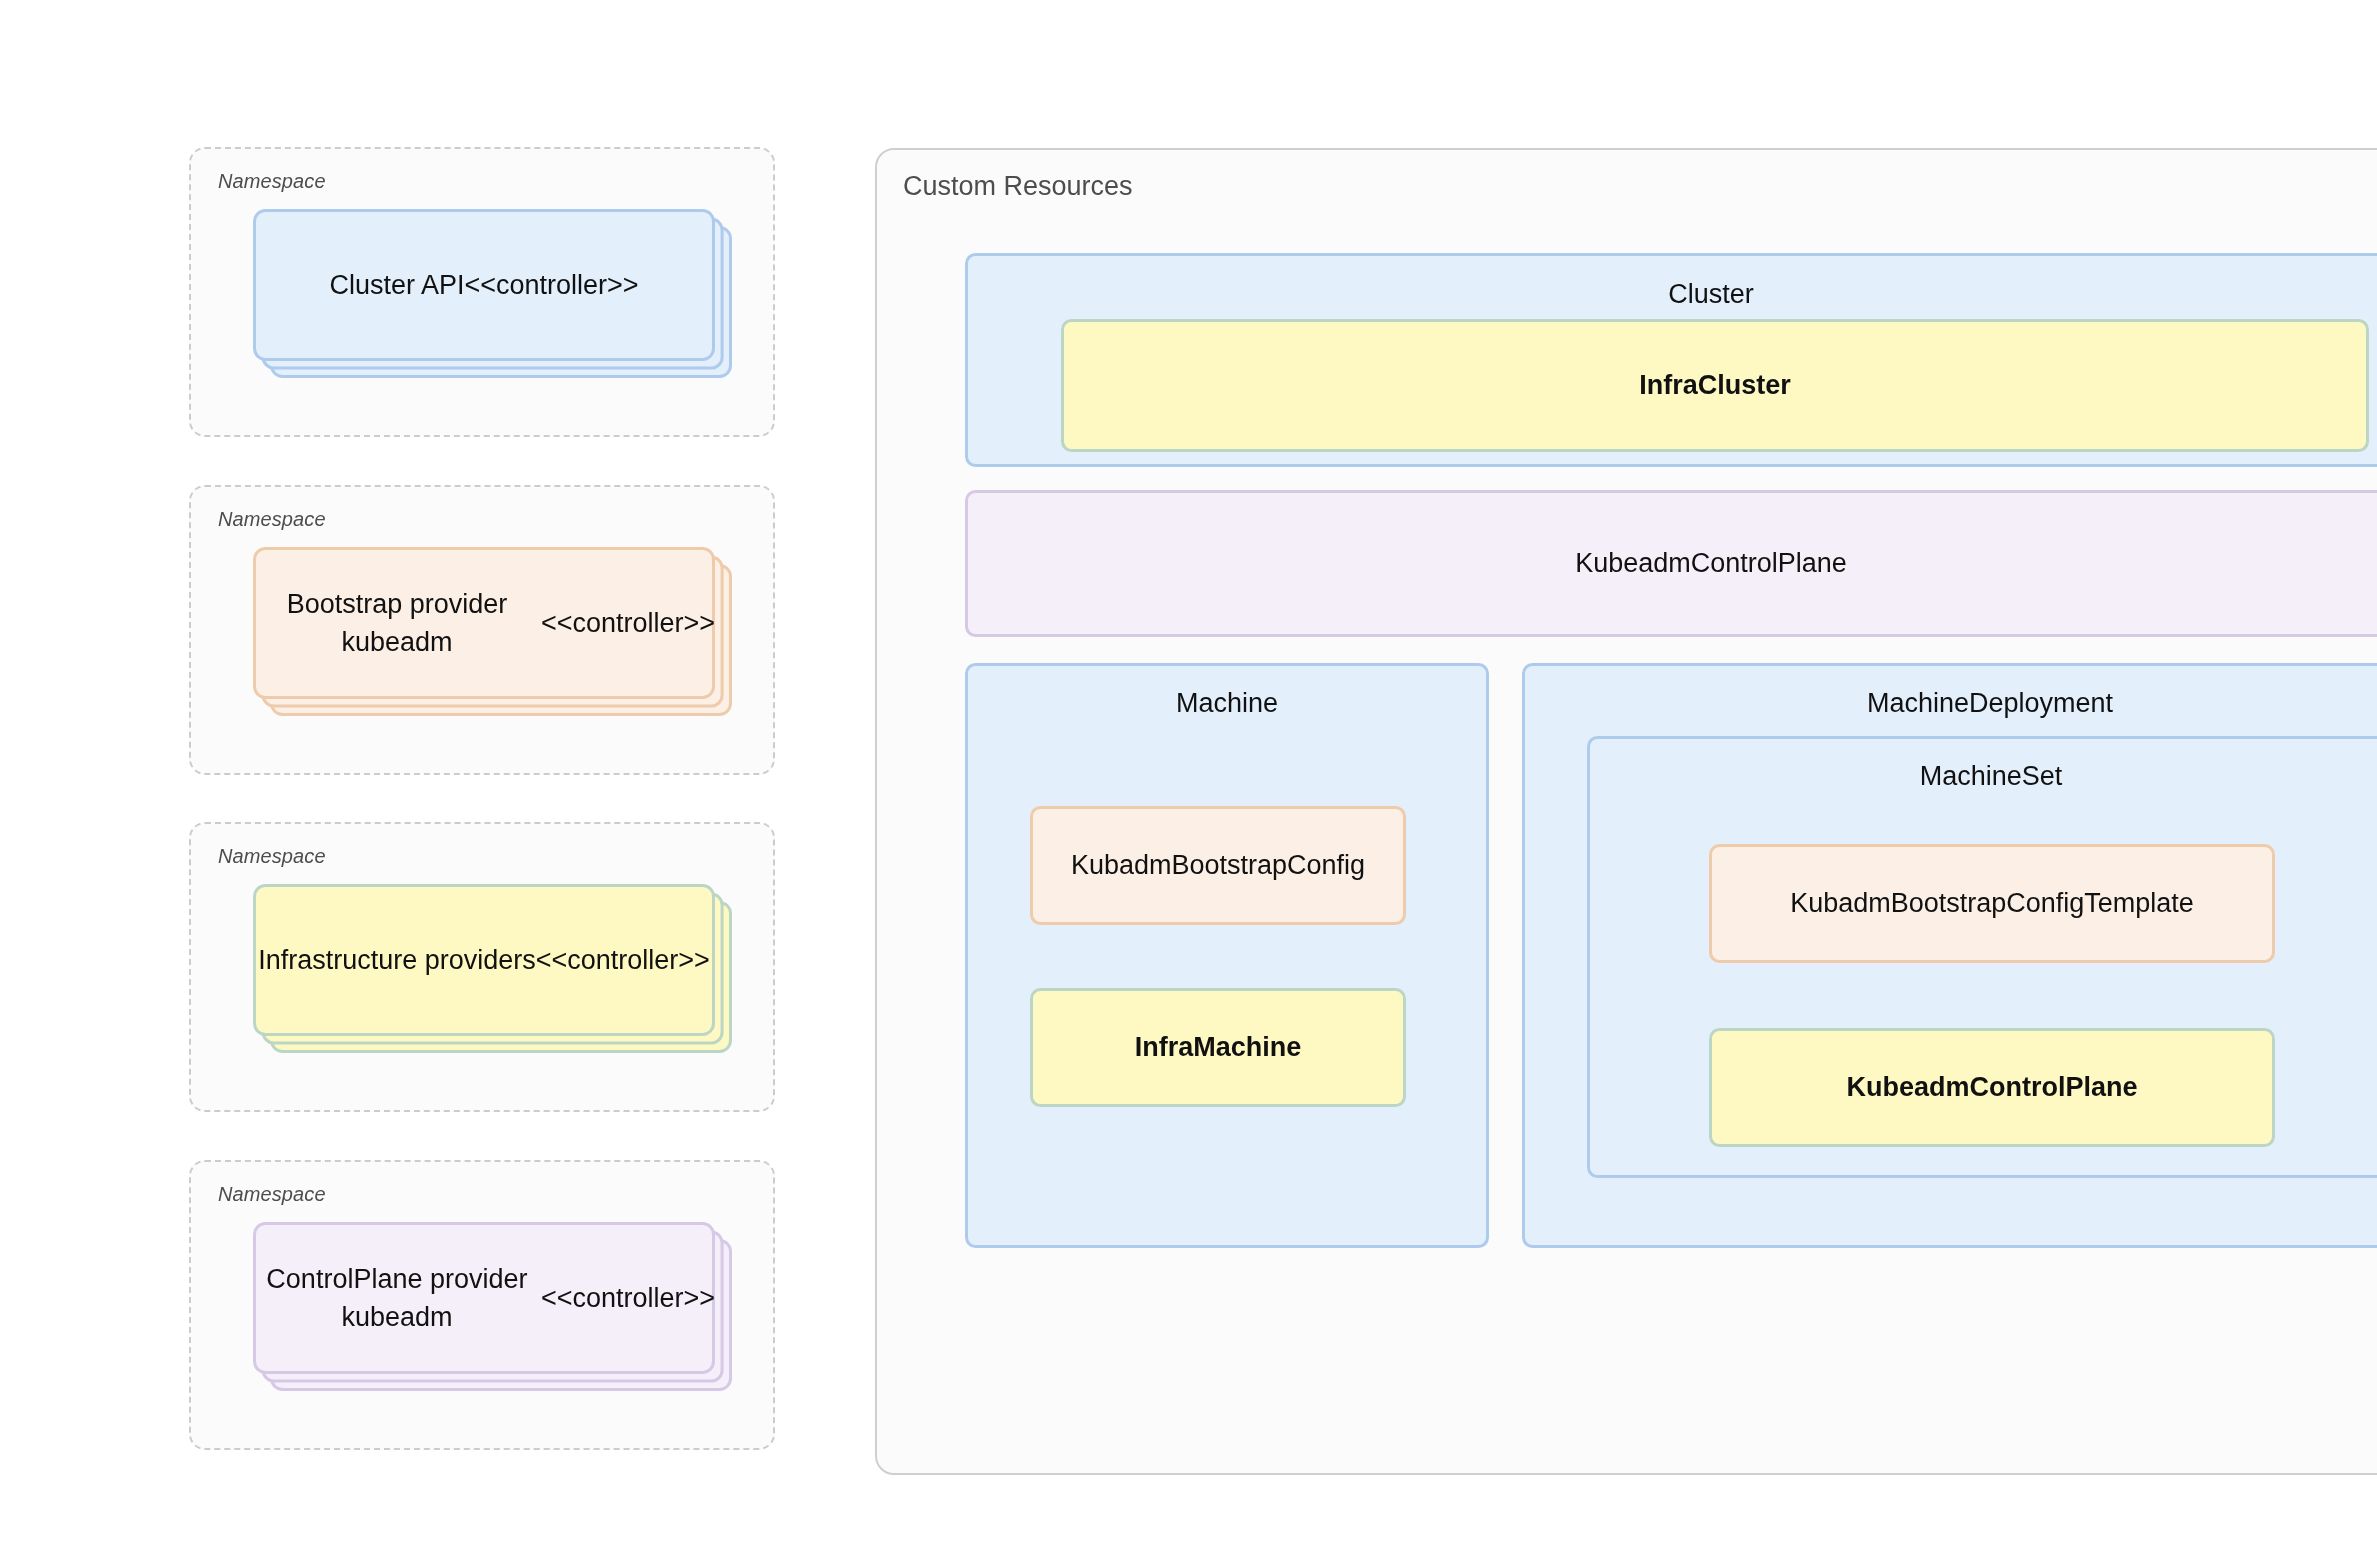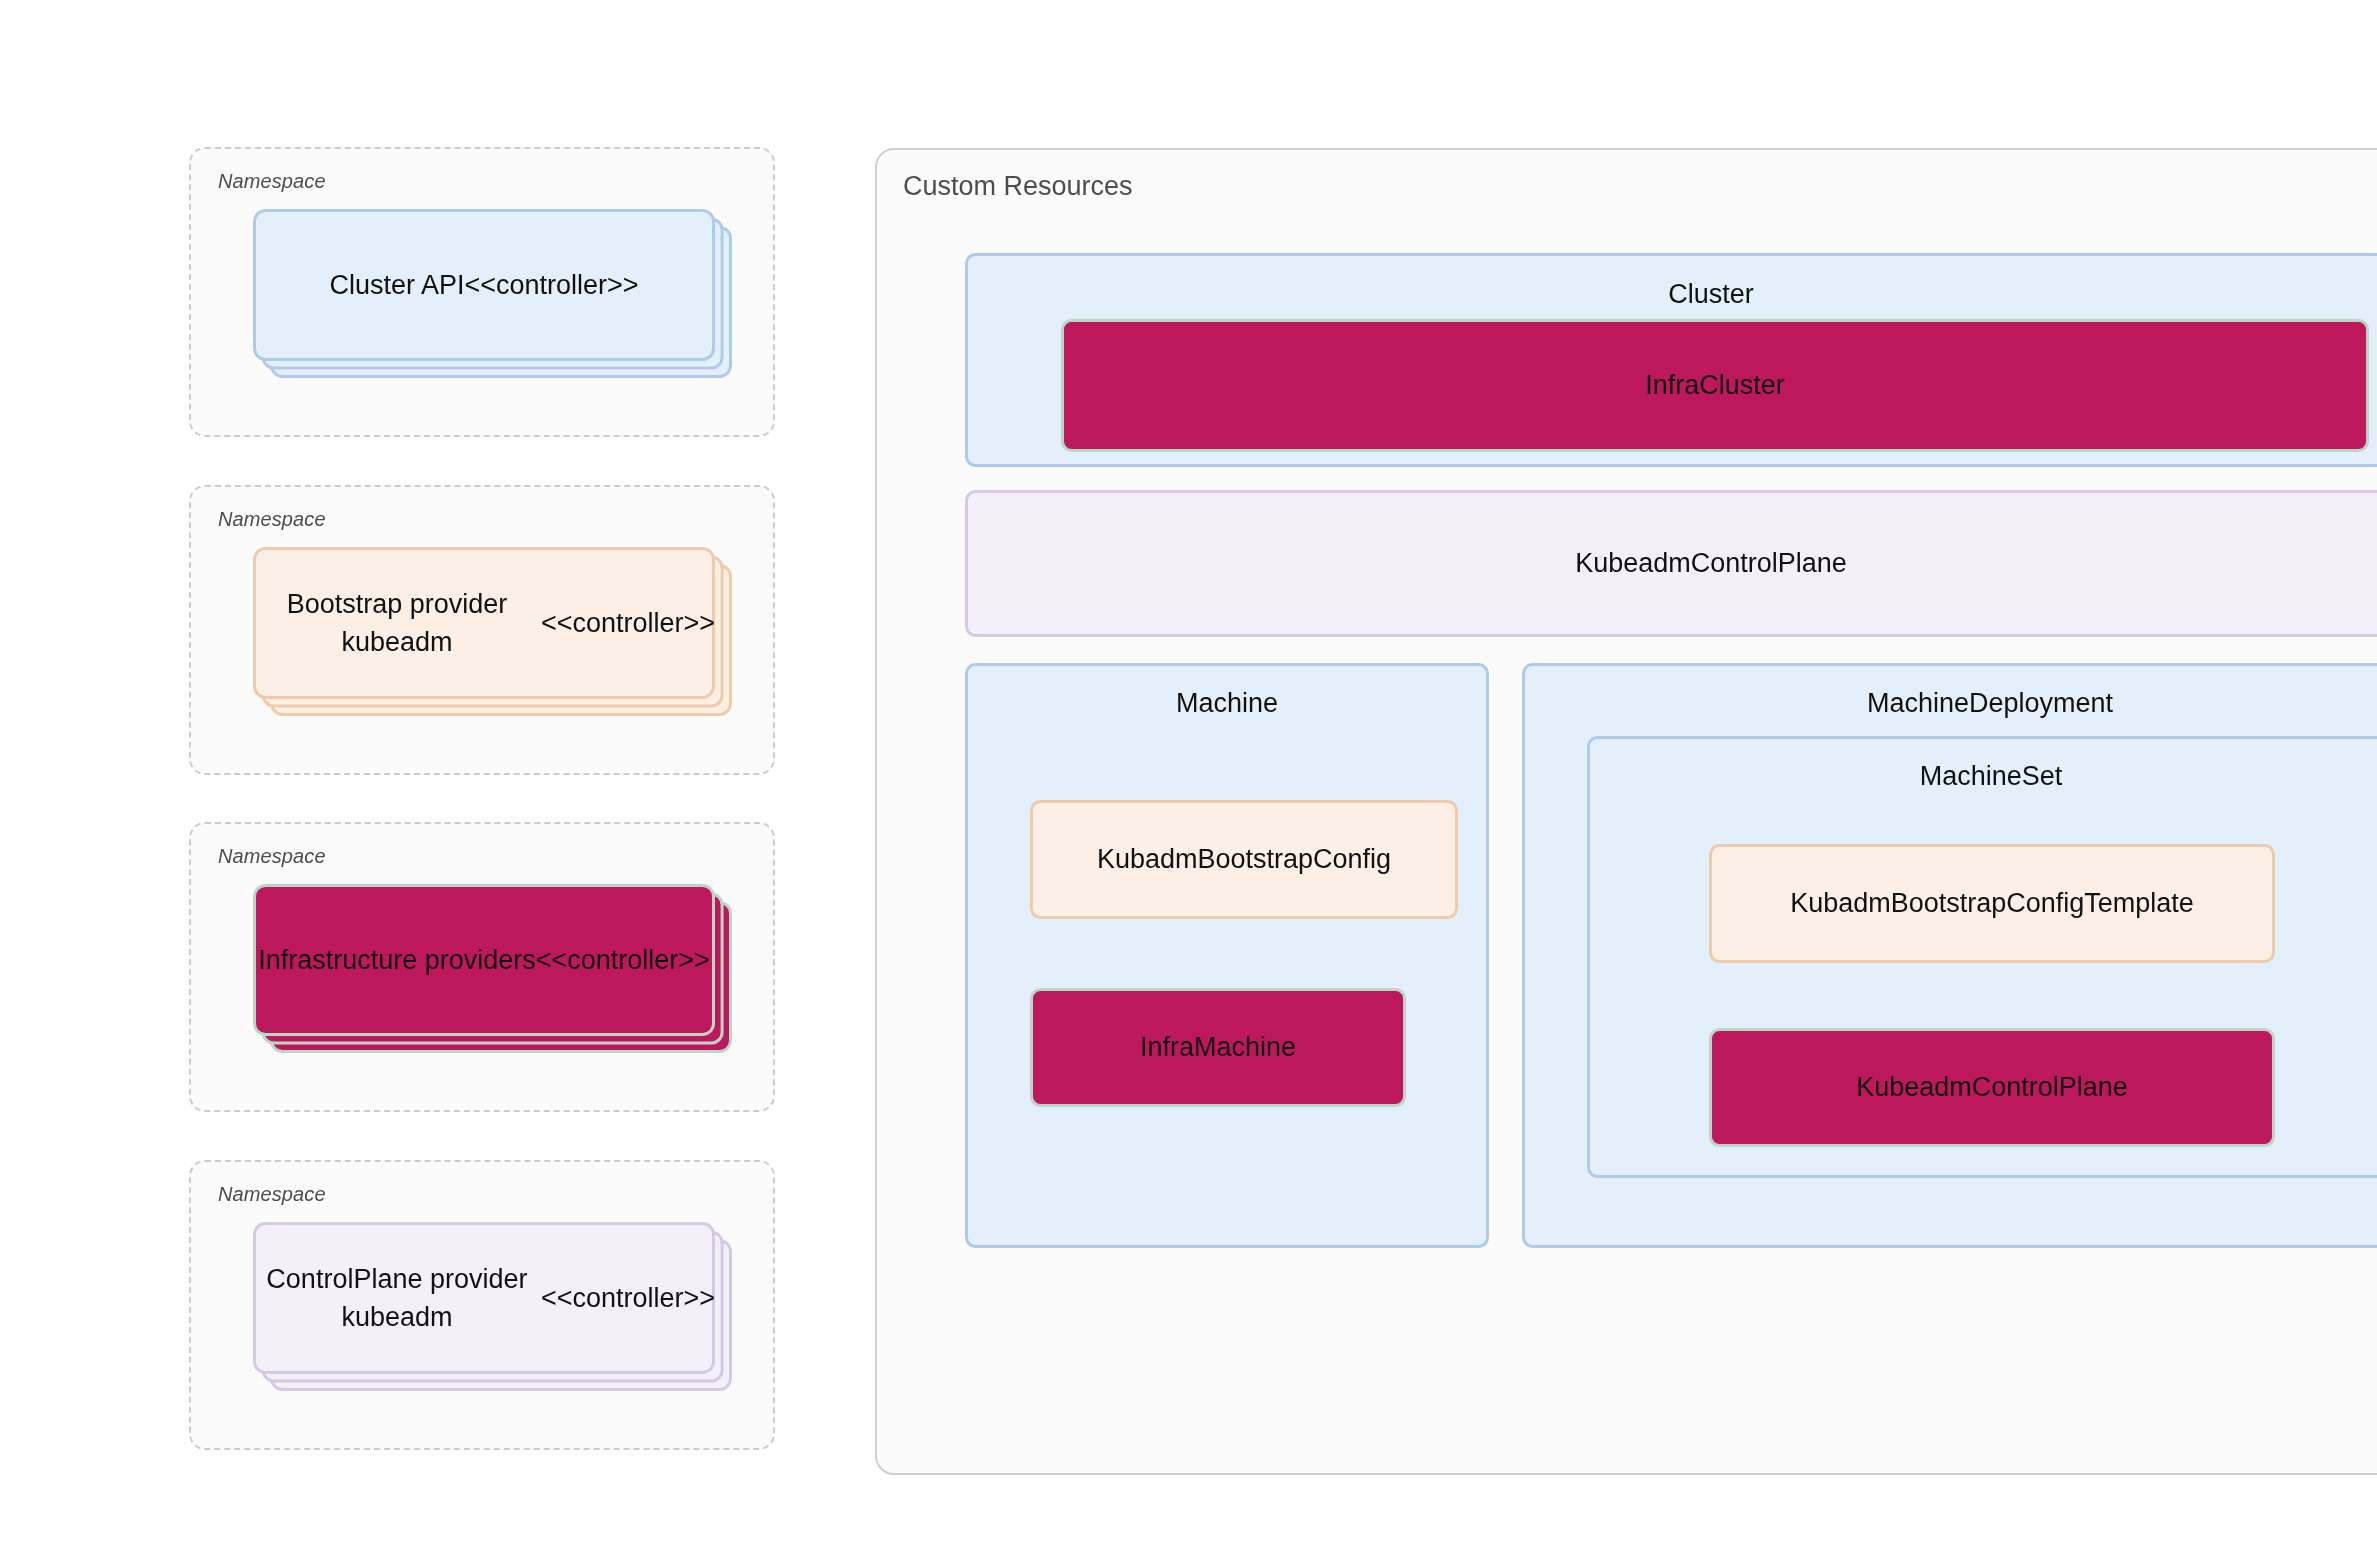--- a/index.html
+++ b/index.html
@@ -50,21 +50,21 @@
     width:462px;height:152px;
     display:flex;flex-direction:row;
     align-items:center;justify-content:center;
     font-size:27px;color:#111111;line-height:1.42;
     text-align:center;
   }
 
   
   .c-blue   {background:#e4effc;border-color:#aecbec;}
   .c-orange {background:#fbefe6;border-color:#eecbaa;}
-  .c-green  {background:#be185d;border-color:#bcd6c6;}
+  .c-green  {background:#fef9c3;border-color:#bcd6c6;font-weight:bold;}
   .c-purple {background:#f4eff9;border-color:#d5c9e6;}
 
   
   #custom-resources-panel{
     position:absolute;left:875px;top:148px;
     width:1693px;height:1327px;
     border:2.4px solid #cfcfcf;
     border-radius:19px;
     background:#fbfbfb;
     box-sizing:border-box;
@@ -94,21 +94,21 @@
   #cluster-box{left:88px;top:103px;width:1492px;height:214px;}
   #cluster-title{top:23px;}
   #infracluster-box{left:93px;top:63px;width:1308px;height:133px;}
 
   
   #kubeadm-control-plane-box{left:88px;top:340px;width:1492px;height:147px;}
 
   
   #machine-box{left:88px;top:513px;width:524px;height:585px;}
   #machine-title{top:22px;}
-  #kubadm-bootstrap-config-box{left:62px;top:134px;width:428px;height:119px;}
+  #kubadm-bootstrap-config-box{left:62px;top:140px;width:376px;height:119px;}
   #infra-machine-box{left:62px;top:322px;width:376px;height:119px;}
 
   
   #machine-deployment-box{left:645px;top:513px;width:936px;height:585px;}
   #machine-deployment-title{top:22px;}
   #machine-set-box{left:62px;top:70px;width:808px;height:442px;}
   #machine-set-title{top:22px;}
   #kubadm-bootstrap-config-template-box{left:119px;top:105px;width:566px;height:119px;}
   #infra-machine-template-box{left:119px;top:289px;width:566px;height:119px;}
 </style>

